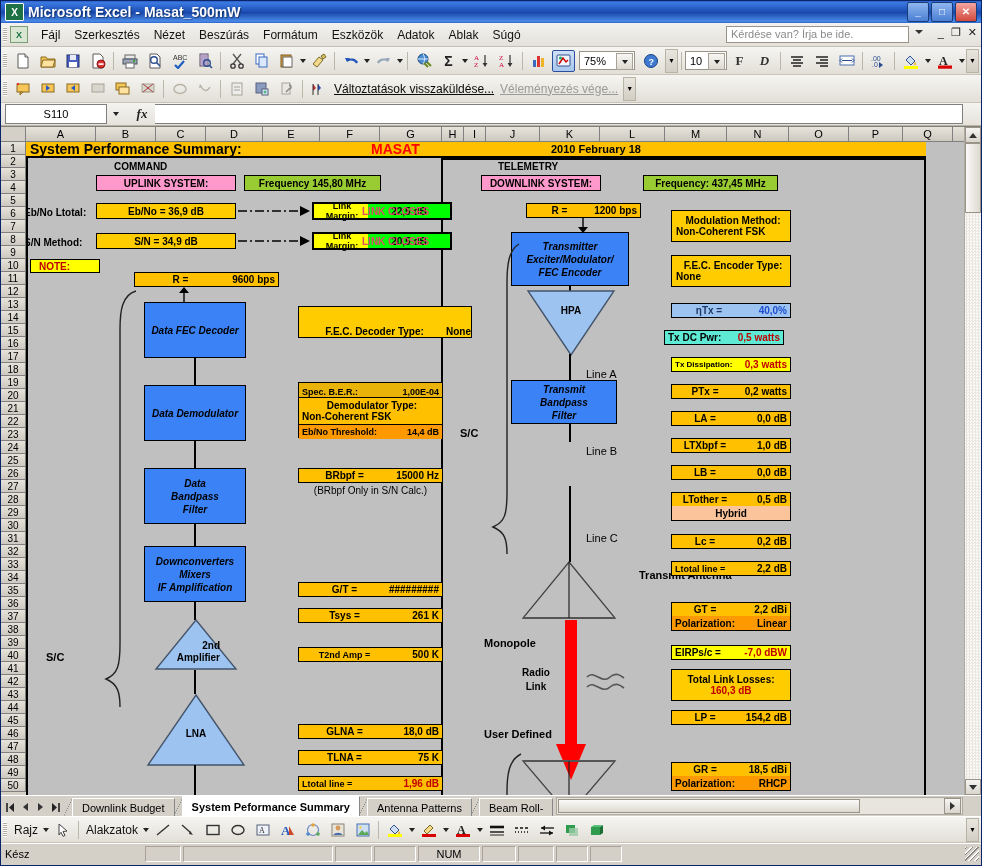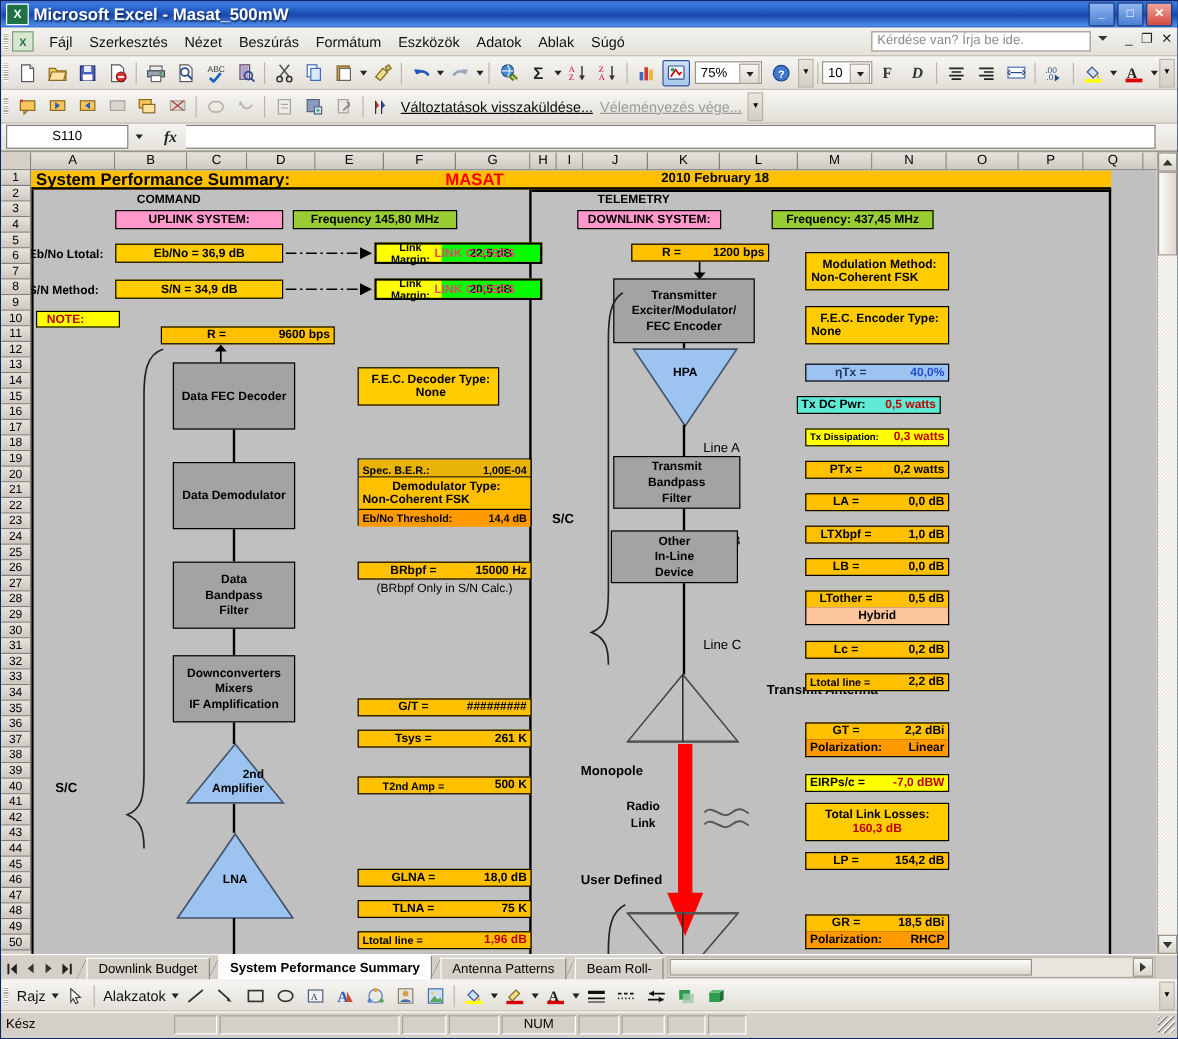--- a/index.html
+++ b/index.html
@@ -106,23 +106,23 @@
        justify-content:center;text-align:center;font-size:10px;font-weight:bold;}
   .pink{background:#ff99cc;}
   .green{background:#99cc33;}
   .yellowbx{background:#ffff00;}
   .gold{background:#ffcc00;}
   .peach{background:#fcc49a;}
   .valrow{position:absolute;box-sizing:border-box;border:1px solid #000;background:#ffc000;
           display:flex;align-items:center;font-size:10px;font-weight:bold;padding:0 3px;}
   .valrow .k{flex:1;text-align:center;}
   .valrow .v{text-align:right;min-width:52px;}
-  .blk{position:absolute;box-sizing:border-box;border:1px solid #000;background:#a3a3a3;
+  .blk{position:absolute;box-sizing:border-box;border:1px solid #000;background:#3b82f6;
        display:flex;flex-direction:column;align-items:center;justify-content:center;
-       font-size:10px;font-weight:bold;line-height:13px;text-align:center;color:#000;}
+       font-size:10px;font-weight:bold;line-height:13px;text-align:center;color:#000;font-style:italic;}
   .plain{position:absolute;font-size:10px;font-weight:bold;color:#000;}
   .plainN{position:absolute;font-size:10px;color:#000;}
   svg{display:block;}
 
   
   .tabsrow{height:20px;background:#d4d0c8;display:flex;align-items:flex-end;border-top:1px solid #fff;}
   .navbtns{display:flex;align-items:center;padding:0 2px;gap:1px;height:18px;}
   .navb{width:14px;height:15px;display:flex;align-items:center;justify-content:center;}
   .stab{height:17px;padding:0 9px;display:flex;align-items:center;font-size:11px;background:#d4d0c8;
         border-top:1px solid #fff;border-left:1px solid #fff;border-right:1px solid #888;
@@ -673,21 +673,21 @@
               2nd<br>Amplifier</div>
             <div style="position:absolute;left:168px;top:528px;width:1.5px;height:24px;background:#000"></div>
 
             <svg style="position:absolute;left:118px;top:650px;width:0;height:0"></svg>
             <svg style="position:absolute;left:120px;top:552px" width="100" height="73">
               <path d="M50 1 L98 71 L2 71 Z" fill="#9dc3f0" stroke="#44546a" stroke-width="1.4"></path>
             </svg>
             <div class="plain" style="left:146px;top:586px;width:48px;text-align:center">LNA</div>
             <div style="position:absolute;left:168px;top:623px;width:1.5px;height:30px;background:#000"></div>
 
-            <div class="box gold" style="left:272px;top:164px;width:118px;height:32px;flex-direction:column;align-items:center;padding-left:4px;justify-content:center">
+            <div class="box gold" style="left:272px;top:164px;width:174px;height:32px;flex-direction:row;align-items:flex-end;padding-left:4px;justify-content:center">
               <span style="width:100%;text-align:center">F.E.C. Decoder Type:</span>
               <span>None</span>
             </div>
 
             <div class="cell" style="left:272px;top:240px;width:145px;height:56px;border:1px solid #000">
               <div style="display:flex;height:14px;background:#eab308;border-bottom:1px solid #000;font-size:9px;font-weight:bold;align-items:flex-end;padding:0 3px">
                 <span style="flex:1">Spec. B.E.R.:</span>
                 <span>1,00E-04</span>
               </div>
               <div style="height:26px;background:#ffc000;border-bottom:1px solid #000;font-size:10px;font-weight:bold;display:flex;flex-direction:column;justify-content:center;padding-left:3px">
@@ -759,25 +759,20 @@
             <div class="plainN" style="left:560px;top:226px;font-size:11px">Line A</div>
 
             <div class="blk" style="left:485px;top:238px;width:106px;height:44px">
               <span>Transmit</span>
               <span>Bandpass</span>
               <span>Filter</span>
               </div>
             <div style="position:absolute;left:543px;top:282px;width:1.5px;height:18px;background:#000"></div>
             <div class="plainN" style="left:560px;top:303px;font-size:11px">Line B</div>
 
-            <div class="blk" style="left:483px;top:300px;width:106px;height:44px">
-              <span>Other</span>
-              <span>In-Line</span>
-              <span>Device</span>
-              </div>
             <div style="position:absolute;left:543px;top:344px;width:1.5px;height:76px;background:#000"></div>
             <div class="plainN" style="left:560px;top:390px;font-size:11px">Line C</div>
 
             <svg style="position:absolute;left:463px;top:100px" width="36" height="330">
               <path d="M30 2 C 20 8, 18 22, 18 40 L18 250 C18 272, 16 280, 4 285 C16 290, 18 298, 18 312" fill="none" stroke="#222" stroke-width="1.4"></path>
             </svg>
             <div class="plain" style="left:434px;top:285px;font-size:11px">S/C</div>
 
             <svg style="position:absolute;left:495px;top:418px" width="100" height="62">
               <path d="M48 2 L94 58 L2 58 Z" fill="none" stroke="#444" stroke-width="1.3"></path>

